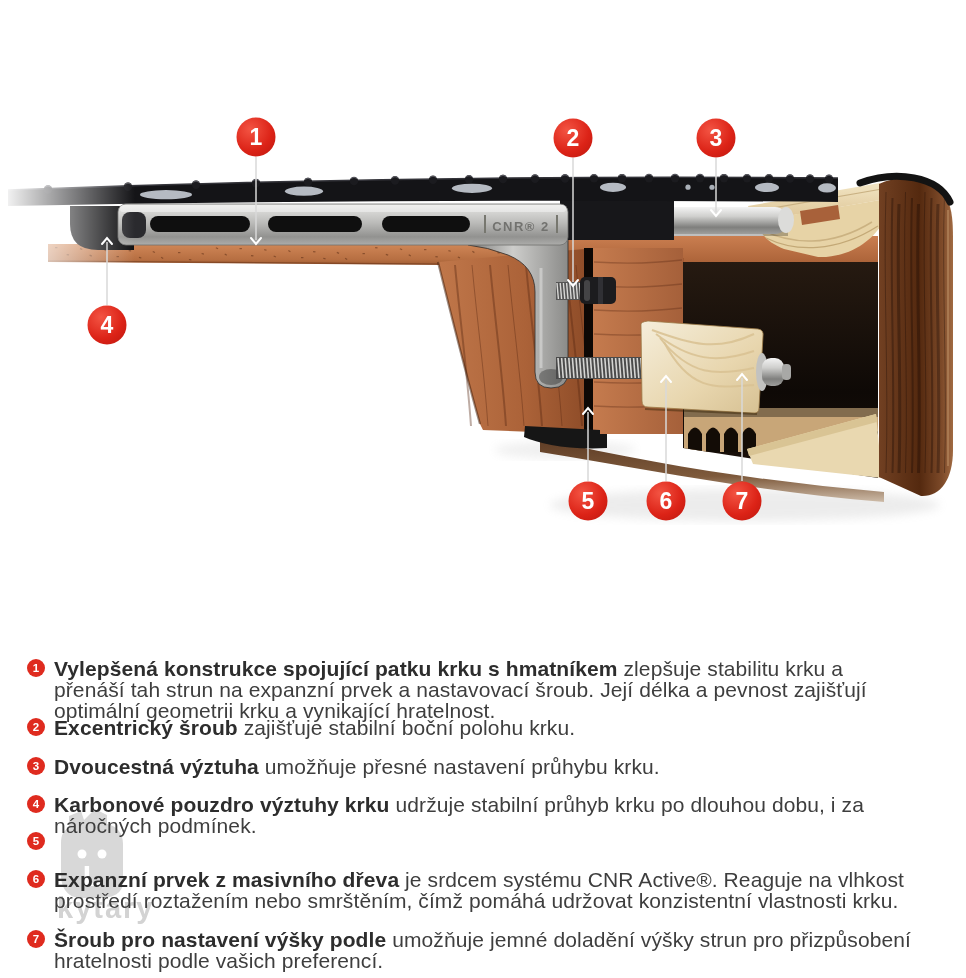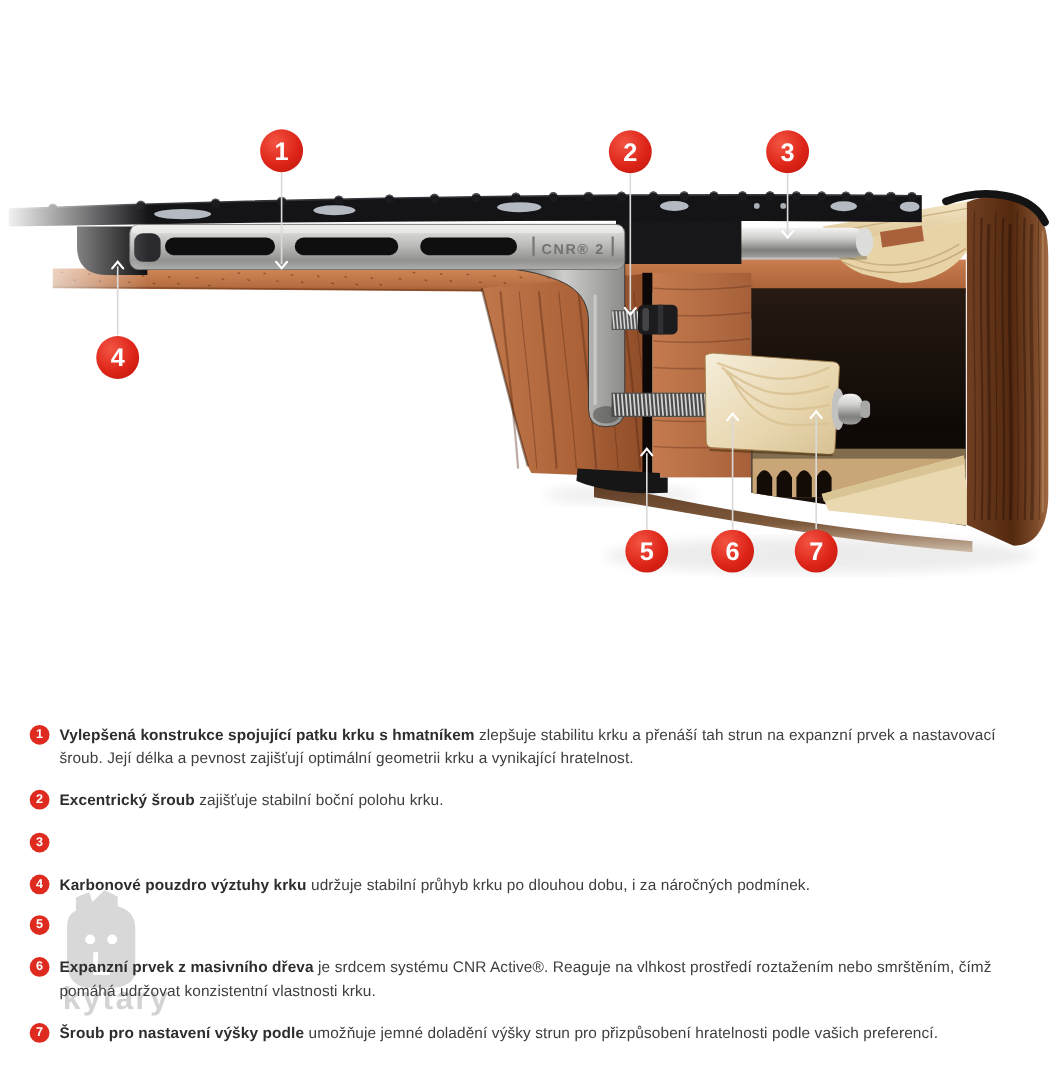--- a/index.html
+++ b/index.html
@@ -1,21 +1,21 @@
 <!DOCTYPE html>
 <html><head>
 <meta charset="utf-8">
 <style>
   html,body{margin:0;padding:0}
   body{width:966px;height:978px;background:#fff;font-family:"Liberation Sans",sans-serif;position:relative;overflow:hidden}
   #diagram{position:absolute;left:0;top:0;z-index:1}
   .row{position:absolute;left:27px;width:888px;display:flex;gap:9px;z-index:3}
   .badge{width:18px;height:18px;border-radius:50%;background:#df2b1f;color:#fff;font-size:11.5px;
          font-weight:bold;display:flex;align-items:center;justify-content:center;flex:0 0 18px;margin-top:1px}
-  .row p{margin:0;font-size:14px;line-height:21px;color:#3e3e3e;letter-spacing:.1px}
+  .row p{margin:0;font-size:21px;line-height:21px;color:#3e3e3e;letter-spacing:.1px}
   .lead{font-weight:bold;color:#2d2d2d}
   #watermark{position:absolute;left:55px;top:806px;width:170px;height:130px;z-index:2;pointer-events:none}
   #watermark .wm-word{position:absolute;left:2px;top:86px;font-size:29px;font-weight:bold;
          color:#d3d3d3;letter-spacing:2px}
 </style>
 </head>
 <body>
 
 <svg id="diagram" width="966" height="620" viewBox="0 0 966 620">
   <defs>
@@ -439,20 +439,21 @@
 <div class="row" style="top:658px">
   <span class="badge">1</span>
   <p><span class="lead">Vylepšená konstrukce spojující patku krku s hmatníkem</span><span class="rest"> zlepšuje stabilitu krku a přenáší tah strun na expanzní prvek a nastavovací šroub. Její délka a pevnost zajišťují optimální geometrii krku a vynikající hratelnost.</span></p>
 </div>
 <div class="row" style="top:717px">
   <span class="badge">2</span>
   <p><span class="lead">Excentrický šroub</span><span class="rest"> zajišťuje stabilní boční polohu krku.</span></p>
 </div>
 <div class="row" style="top:756px">
   <span class="badge">3</span>
+  <p><span class="lead">Dvoucestná výztuha</span><span class="rest"> umožňuje přesné nastavení průhybu krku.</span></p>
 </div>
 <div class="row" style="top:794px">
   <span class="badge">4</span>
   <p><span class="lead">Karbonové pouzdro výztuhy krku</span><span class="rest"> udržuje stabilní průhyb krku po dlouhou dobu, i za náročných podmínek.</span></p>
 </div>
 <div class="row" style="top:831px">
   <span class="badge">5</span>
 </div>
 <div class="row" style="top:869px">
   <span class="badge">6</span>

